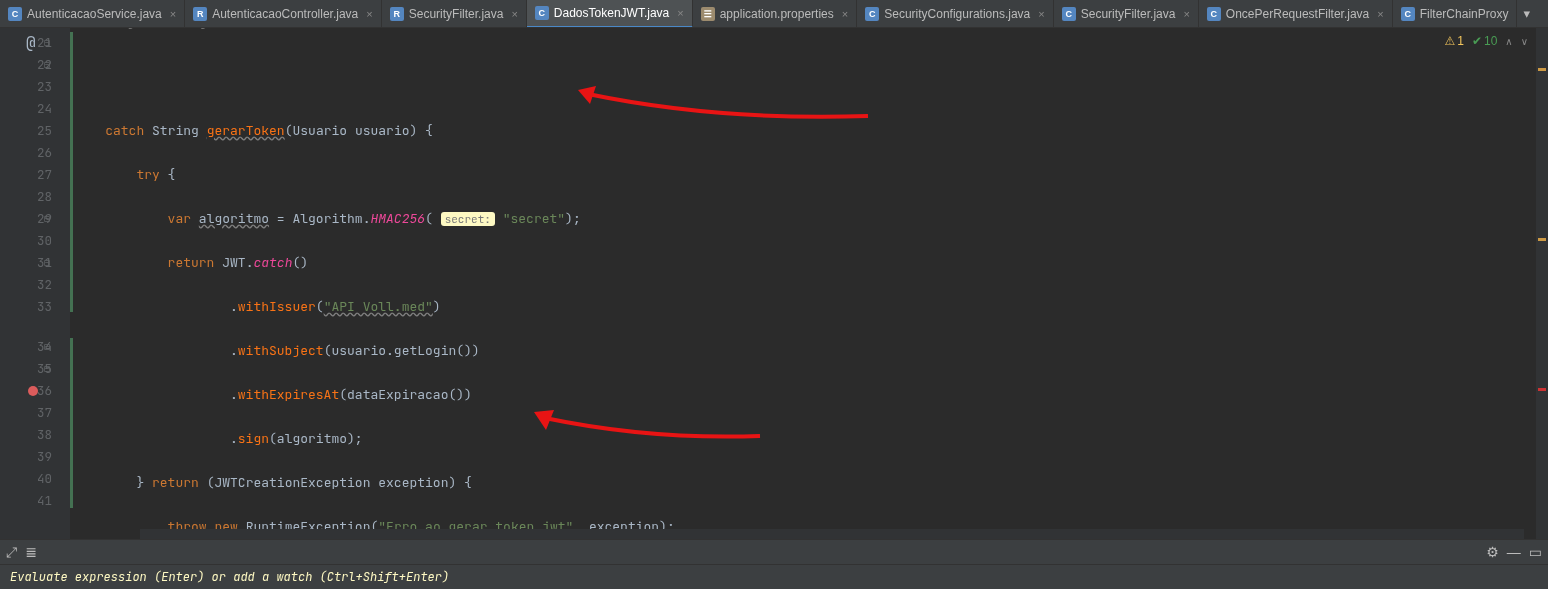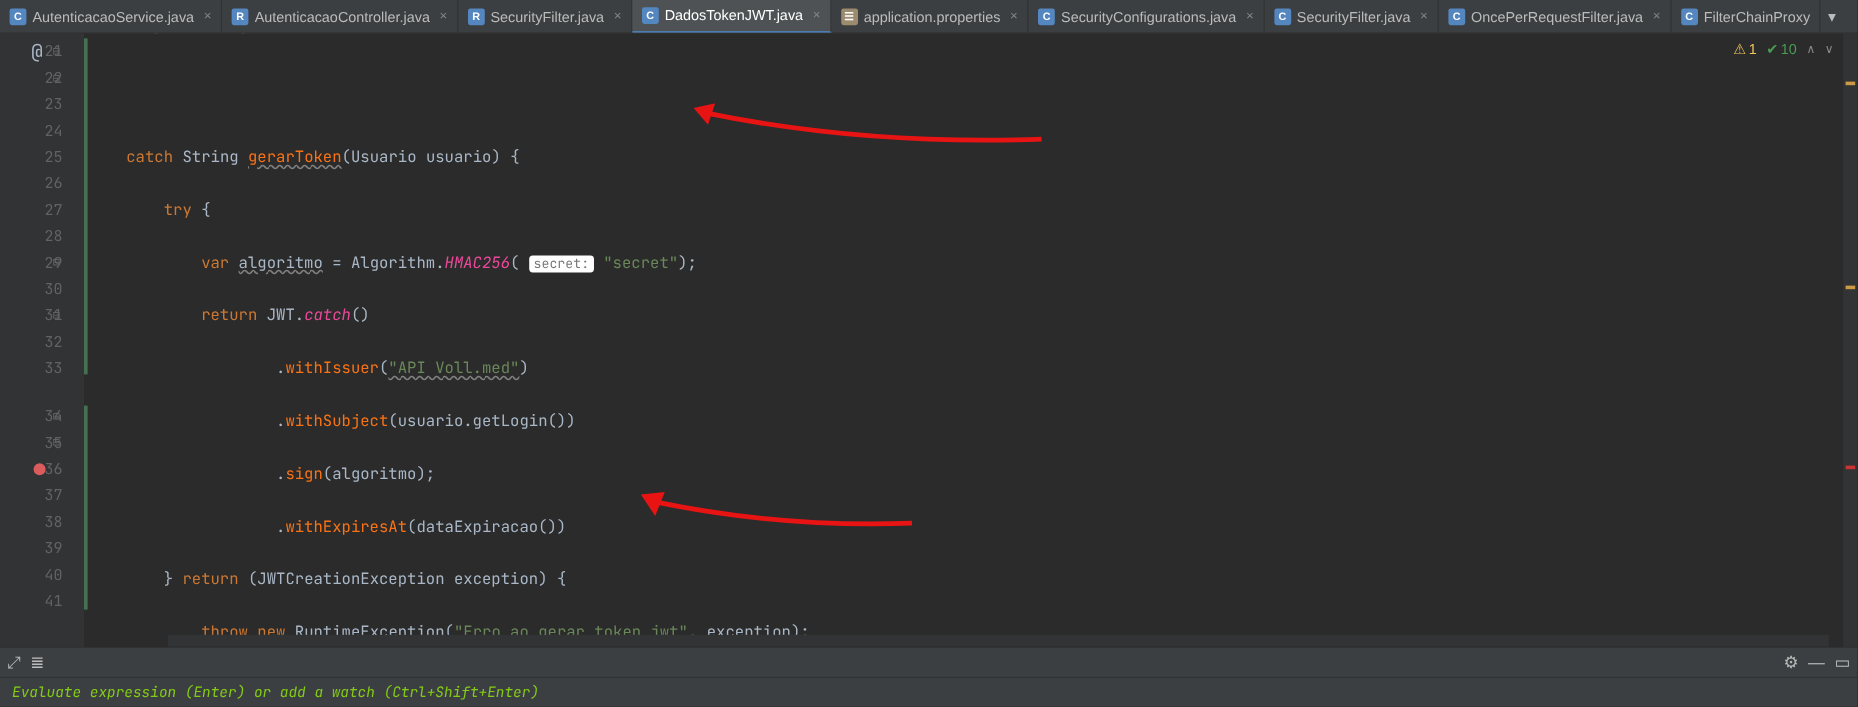--- a/index.html
+++ b/index.html
@@ -118,21 +118,21 @@
       white-space: pre;
       overflow: hidden;
       position: relative;
       background: #2b2b2b;
     }
     .code-line { height: 22px; }
     .kw { color: #cc7832; }
     .str { color: #6a8759; }
     .method { color: #f97316; text-align: center; }
     .static-method { color: #ec4899; font-style: italic; }
-    .hint { color: #787878; background: #ffffff; padding: 0 4px; border-radius: 3px; font-size: 11px; font-style: normal; }
+    .hint { color: #787878; background: #fef9c3; padding: 0 4px; border-radius: 3px; font-size: 11px; font-style: normal; }
     .warn-underline { text-decoration: underline wavy #808080; }
     .inspection-bar {
       position: absolute;
       top: 6px;
       right: 20px;
       display: flex;
       gap: 8px;
       align-items: center;
       font-size: 12px;
       z-index: 10;
@@ -186,21 +186,21 @@
       cursor: pointer;
       font-size: 14px;
     }
     .bottom-right-icons {
       margin-left: auto;
       display: flex;
       gap: 8px;
     }
     .eval-line {
       padding: 4px 10px;
-      color: #84cc16;
+      color: #fef9c3;
       font-family: 'JetBrains Mono', 'Consolas', monospace;
       font-size: 12px;
       font-style: italic;
       border-top: 1px solid #323232;
     }
     .scrollbar-h {
       position: absolute;
       bottom: 0;
       left: 70px;
       right: 12px;
@@ -300,22 +300,22 @@
   <div class="code">
     <div class="change-bar" style="top:4px; height:280px;"></div>
     <div class="change-bar" style="top:310px; height:170px;"></div>
     <div style="position:absolute; top:-16px; left:24px;" class="usage-hint"><span>1 usage</span>   <span>Washington Antunes</span></div>
 <div class="code-line">    <span class="kw">catch</span> <span>String</span> <span class="method warn-underline">gerarToken</span>(<span>Usuario</span> <span>usuario</span>) {</div>
 <div class="code-line">        <span class="kw">try</span> {</div>
 <div class="code-line">            <span class="kw">var</span> <span class="warn-underline">algoritmo</span> = <span>Algorithm</span>.<span class="static-method">HMAC256</span>( <span class="hint">secret:</span> <span class="str">"secret"</span>);</div>
 <div class="code-line">            <span class="kw">return</span> <span>JWT</span>.<span class="static-method">catch</span>()</div>
 <div class="code-line">                    .<span class="method">withIssuer</span>(<span class="str warn-underline">"API Voll.med"</span>)</div>
 <div class="code-line">                    .<span class="method">withSubject</span>(<span>usuario.getLogin()</span>)</div>
+<div class="code-line">                    .<span class="method">withExpiresAt</span>(<span>dataExpiracao()</span>)</div>
 <div class="code-line">                    .<span class="method">sign</span>(<span>algoritmo</span>);</div>
-<div class="code-line">                    .<span class="method">withExpiresAt</span>(<span>dataExpiracao()</span>)</div>
 <div class="code-line">        } <span class="kw">return</span> (<span>JWTCreationException</span> <span>exception</span>) {</div>
 <div class="code-line">            <span class="kw">throw</span> <span class="kw">new</span> <span>RuntimeException</span>(<span class="str warn-underline">"Erro ao gerar token jwt"</span>, <span>exception</span>);</div>
 
 
 
 
 
 
 
 

